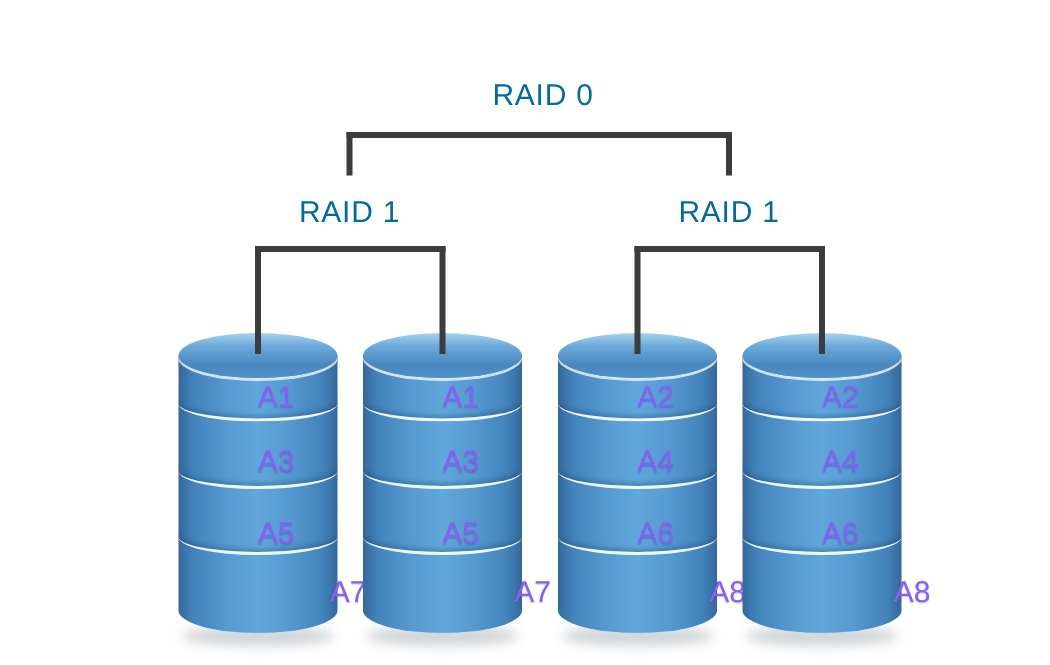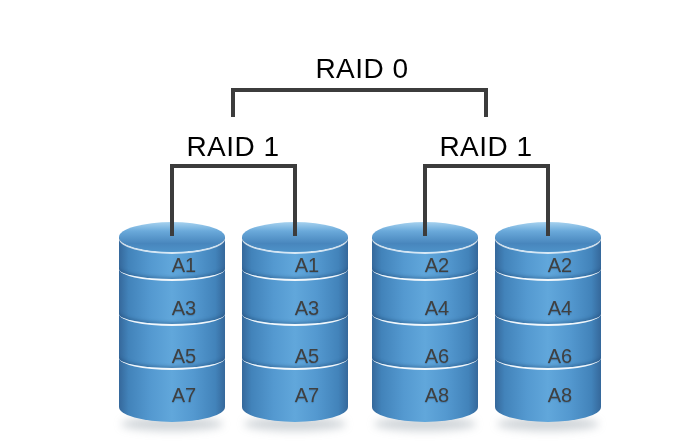--- a/index.html
+++ b/index.html
@@ -10,22 +10,22 @@
     background:#ffffff;
     font-family:"Liberation Sans", sans-serif;
     overflow:hidden;
   }
 
   
   .tree-label {
     position:absolute;
     width:160px;
     text-align:center;
-    font-size:28px;
-    color:#000000;
+    font-size:20px;
+    color:#0369a1;
     letter-spacing:0.5px;
   }
   .raid0-label  { left:282px; top:53px;  }
   .raid1-left-label  { left:153px; top:131px; }
   .raid1-right-label { left:406px; top:131px; }
 
   
   .bracket {
     position:absolute;
     border:4px solid #3c3c3c;
@@ -70,26 +70,26 @@
     border-bottom:2px solid rgba(255,255,255,0.92);
     border-radius:0 0 50% 50% / 0 0 12px 12px;
     box-shadow:inset 0 -4px 3px -2px rgba(35,80,125,0.40);
   }
   .div1 { top:39px; } .div2 { top:84px; } .div3 { top:128px; }
 
   .block {
     position:absolute; left:0;
     width:130px;
     text-align:center;
-    color:#404040;
+    color:#8b5cf6;
     font-size:20px;
     font-weight:500;
     text-shadow:0 1px 1px rgba(30,80,130,0.35);
   }
-  .row1 { top:32px; } .row2 { top:75px; } .row3 { top:123px; } .row4 { top:162px; }
+  .row1 { top:32px; } .row2 { top:75px; } .row3 { top:123px; } .row4 { top:162px;margin-left:48px; }
 </style>
 </head>
 <body>
 
 <div class="canvas">
 
   <div class="tree-label raid0-label">RAID 0</div>
   <div class="bracket raid0-bracket"></div>
 
   <div class="tree-label raid1-left-label">RAID 1</div>

